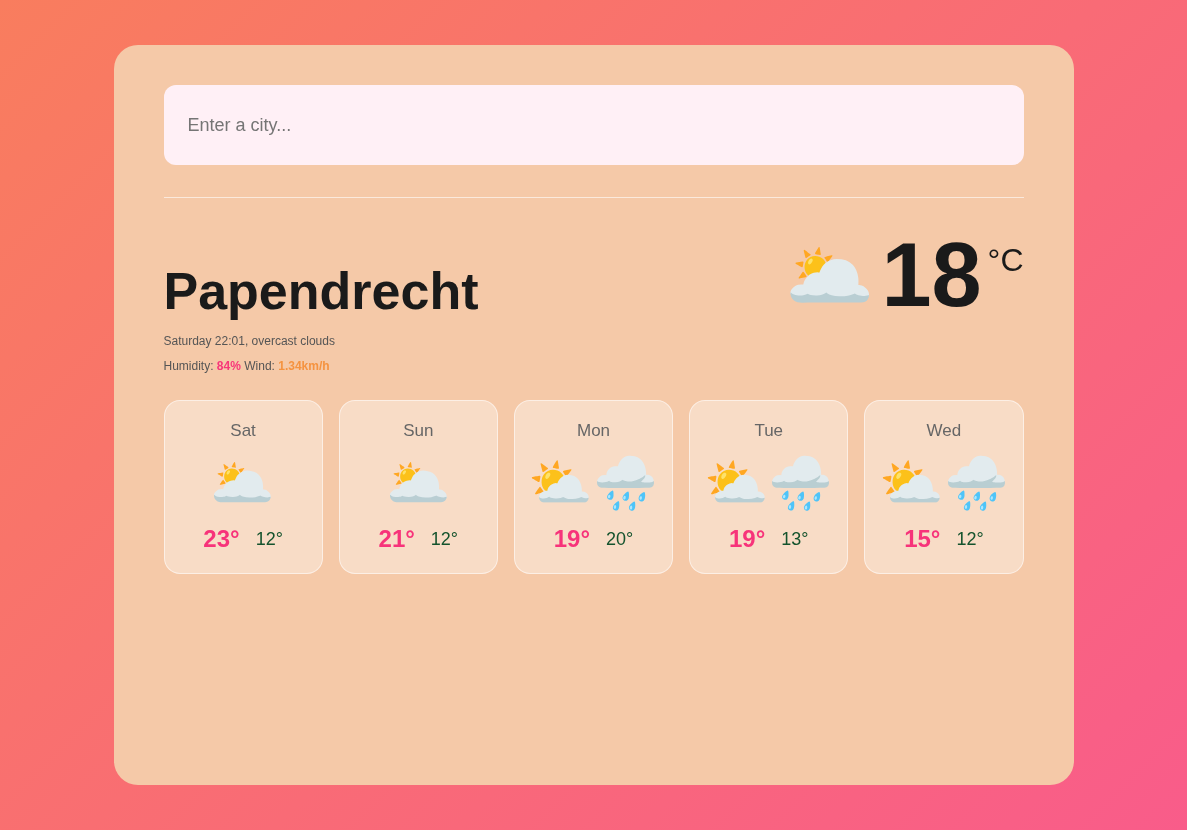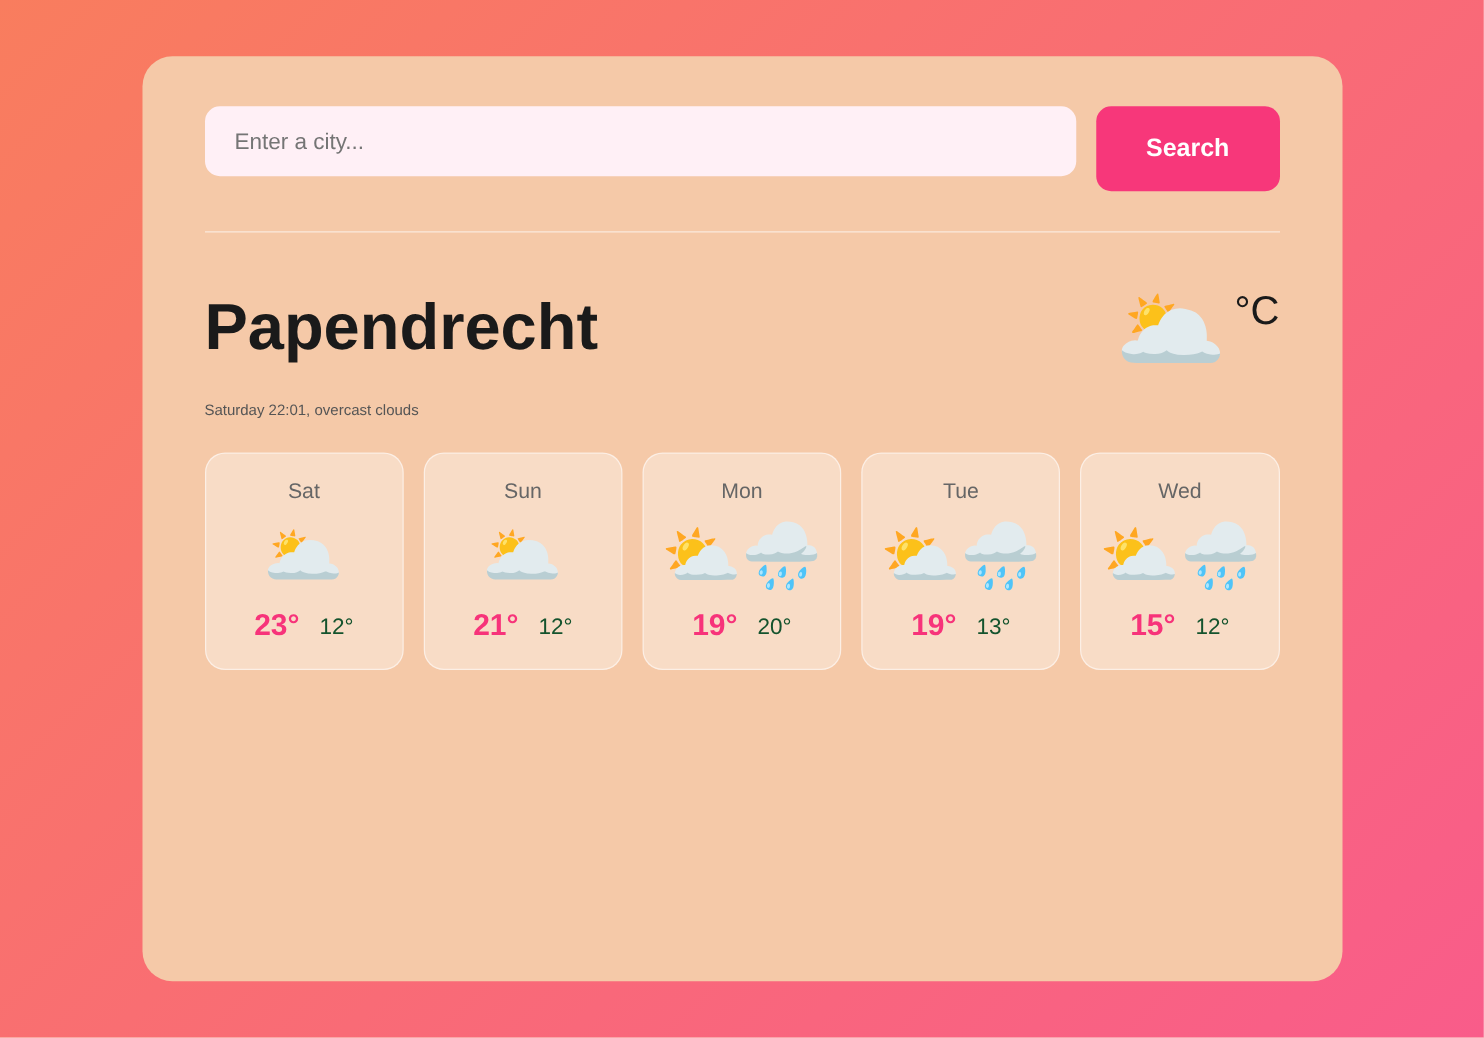--- a/index.html
+++ b/index.html
@@ -24,21 +24,21 @@
       display: flex;
       gap: 16px;
       margin-bottom: 32px;
     }
     .search-input {
       flex: 1;
       background: #fff0f6;
       border: none;
       border-radius: 12px;
       padding: 0 24px;
-      height: 56px;
+      height: 80px;
       font-size: 18px;
       color: #999;
       outline: none;
     }
     .search-button {
       background: #f7377a;
       color: #fff;
       border: none;
       border-radius: 12px;
       padding: 0 40px;
@@ -47,21 +47,21 @@
       font-weight: 600;
       cursor: pointer;
     }
     .divider {
       border: none;
       border-top: 1px solid rgba(255,255,255,0.6);
       margin-bottom: 32px;
     }
     .city-row {
       display: flex;
-      align-items: center;
+      align-items: flex-end;
       justify-content: space-between;
       margin-bottom: 12px;
     }
     .city-name {
       font-size: 52px;
       font-weight: 800;
       color: #1a1a1a;
       line-height: 1.1;
     }
     .temp-display {
@@ -137,36 +137,42 @@
       color: #14532d;
     }
   </style>
 </head>
 <body>
 
 <div class="card">
 
   <div class="search-row">
     <input class="search-input" type="text" placeholder="Enter a city..." style="">
-    <button class="search-button">Search</button>
   </div>
 
   <hr class="divider">
 
   <div class="city-row">
     <div>
       <div class="city-name">Papendrecht</div>
     </div>
     <div class="temp-display">
       <div class="weather-icon-main">🌥️</div>
+      <div class="temp-value">18</div>
       <div class="temp-unit">°C</div>
     </div>
   </div>
 
   <div class="weather-meta">Saturday 22:01, overcast clouds</div>
+  <div class="weather-meta">
+    <span>Humidity:</span>
+    <span class="highlight-pink">84%</span>
+    <span> <span>Wind:</span></span>
+    <span class="highlight-orange">1.34km/h</span>
+  </div>
 
   <div class="forecast-row" id="forecast-container">
   <div class="forecast-card">
       <div class="forecast-day">Sat</div>
       <div class="forecast-icon">🌥️</div>
       <div class="forecast-temps">
         <span class="temp-high">23°</span>
         <span class="temp-low">12°</span>
       </div>
     </div>

